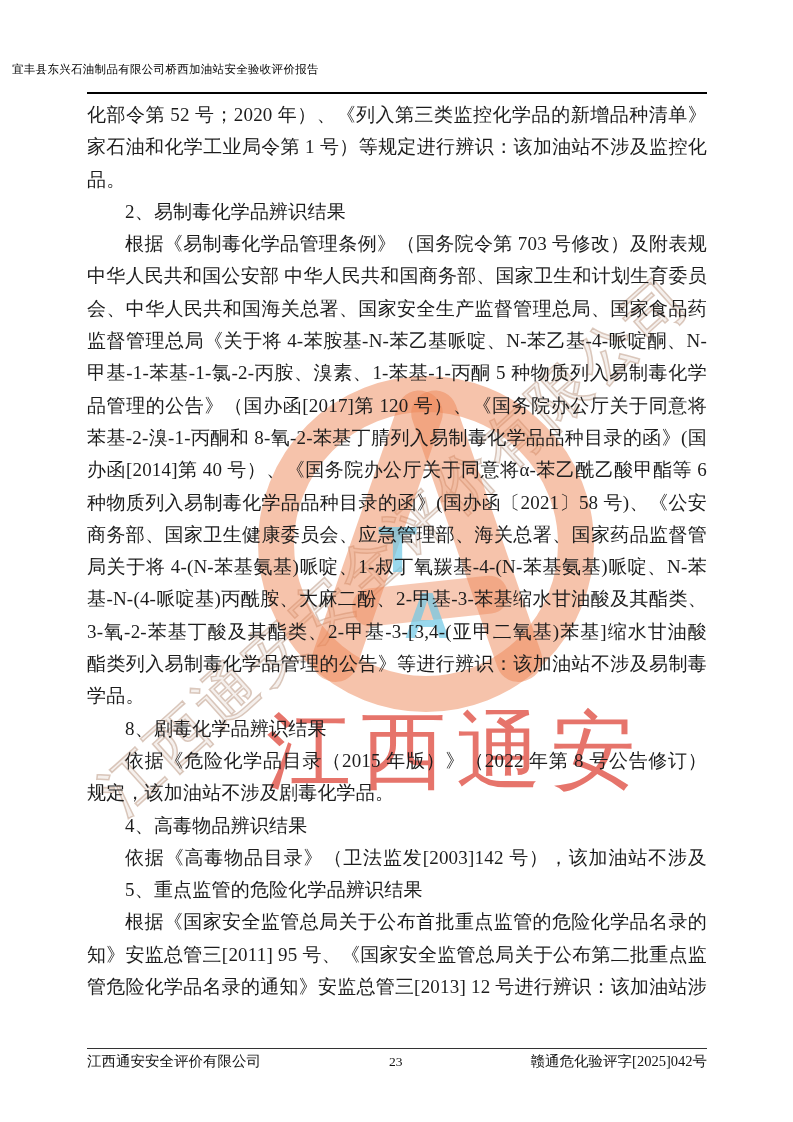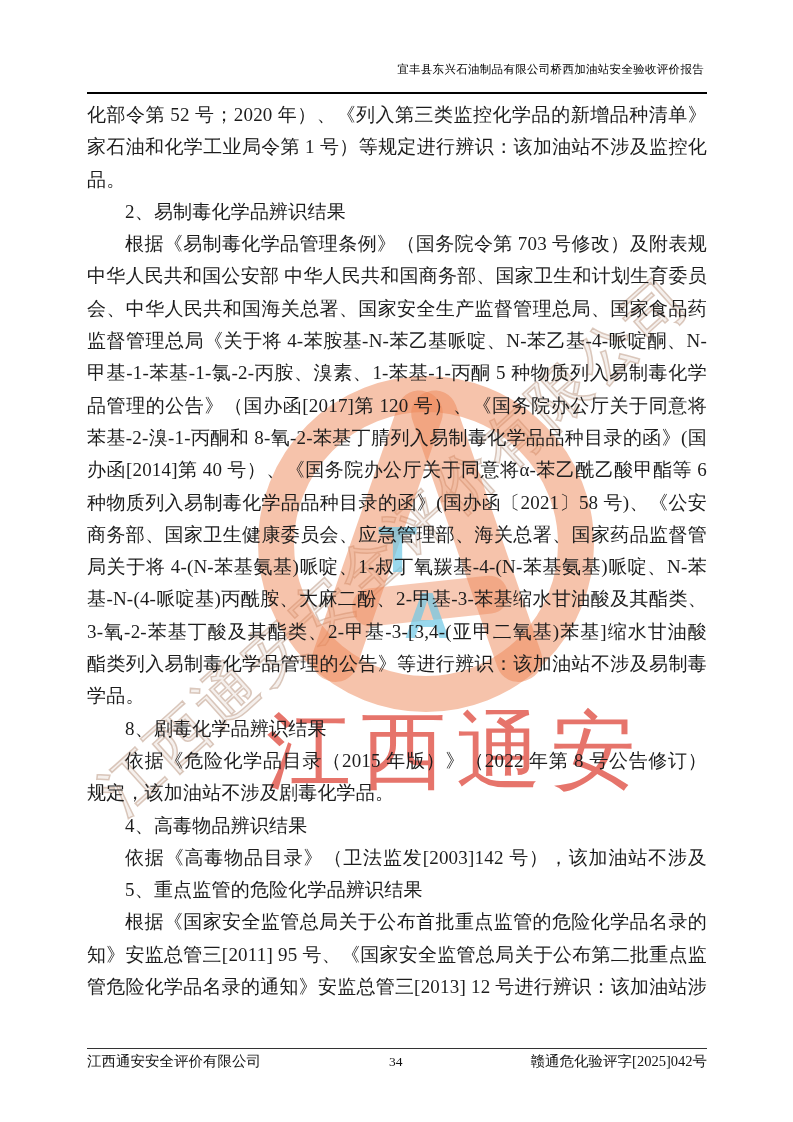--- a/index.html
+++ b/index.html
@@ -59,23 +59,24 @@
     position:absolute; left:266px; top:708px;
     font-size:85px; letter-spacing:10px; line-height:1;
     color:rgba(222,70,58,0.75);
     white-space:nowrap;
     font-family:Liberation Sans, sans-serif;
   }
   
   .content { position:absolute; inset:0; z-index:2; }
   .hdr-title {
     position:absolute; left:0; top:62px; width:704px;
-    text-align:right;
+    text-align:left;
     font-size:11.5px; letter-spacing:0.3px;
     color:#000;
+    padding-left:12px;
   }
   .hdr-rule {
     position:absolute; left:87px; top:92px; width:620px;
     border-top:2px solid #000; height:0;
   }
   .doc-body {
     position:absolute; left:87px; top:99px; width:620px;
   }
   .doc-line {
     height:32.3px; line-height:32.3px;
@@ -145,18 +146,18 @@
         <div class="doc-line ind jst">依据《高毒物品目录》（卫法监发[2003]142 号），该加油站不涉及高毒</div>
         <div class="doc-line ind">5、重点监管的危险化学品辨识结果</div>
         <div class="doc-line ind jst">根据《国家安全监管总局关于公布首批重点监管的危险化学品名录的通</div>
         <div class="doc-line jst">知》安监总管三[2011] 95 号、《国家安全监管总局关于公布第二批重点监</div>
         <div class="doc-line jst">管危险化学品名录的通知》安监总管三[2013] 12 号进行辨识：该加油站涉</div>
       </div>
 
     <div class="ftr-rule"></div>
     <div class="ftr-row">
       <span class="ftr-left">江西通安安全评价有限公司</span>
-      <span class="ftr-center">34</span>
+      <span class="ftr-center">23</span>
       <span class="ftr-right">赣通危化验评字[2025]042号</span>
     </div>
   </div>
 
 </div>
 
 </body></html>

